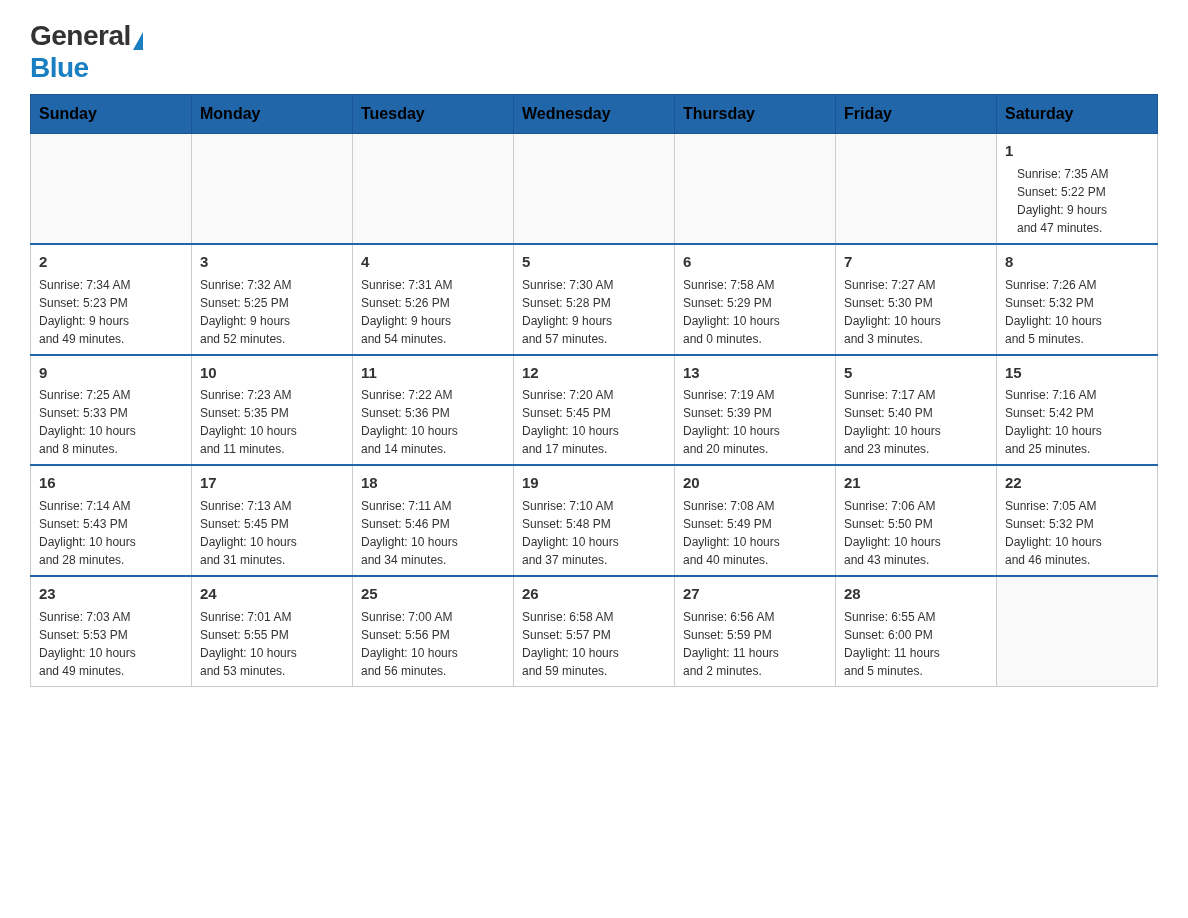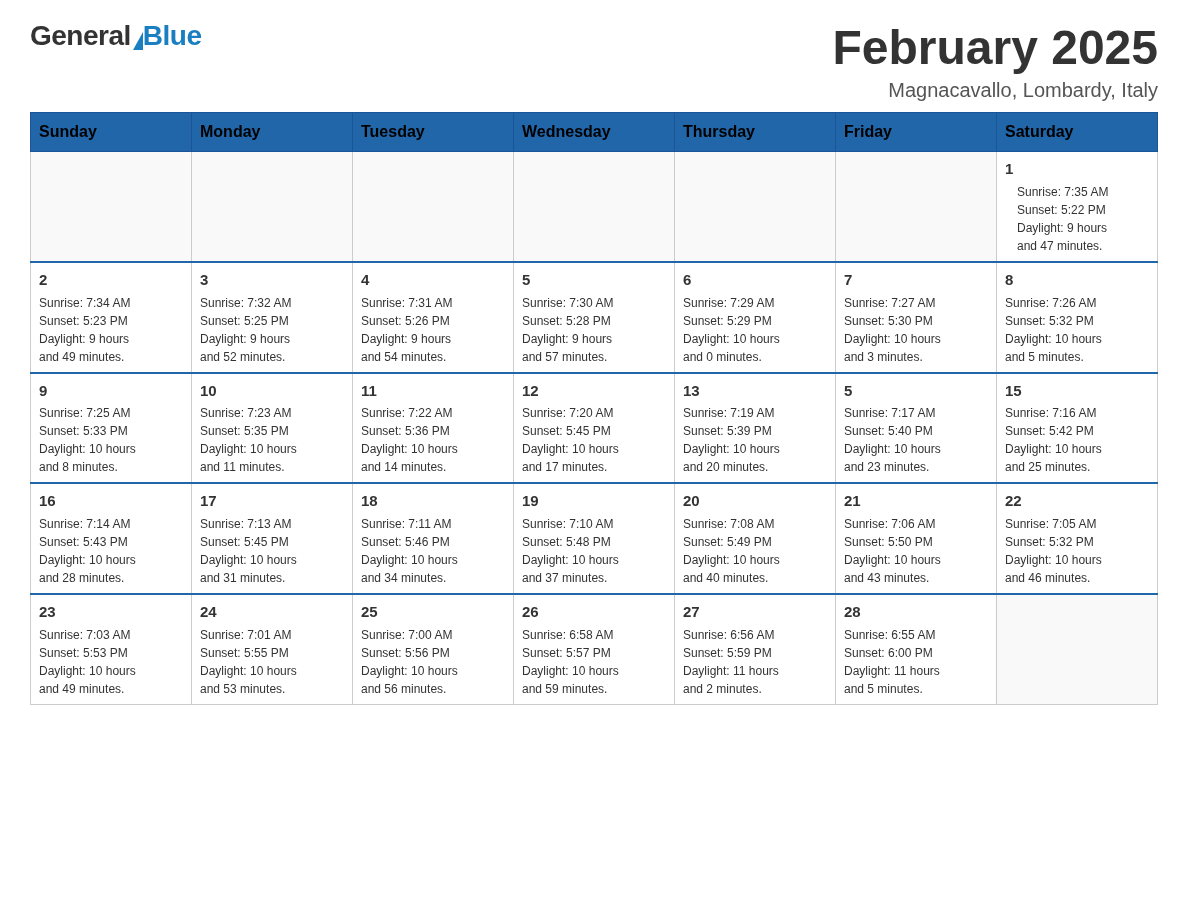--- a/index.html
+++ b/index.html
@@ -12,20 +12,21 @@
       min-height: 918px;
     }
     .header {
       display: flex;
       justify-content: space-between;
       align-items: flex-start;
       margin-bottom: 10px;
     }
     .logo {
       display: flex;
+      flex-direction: column;
       align-items: flex-start;
     }
     .logo-general {
       font-size: 28px;
       font-weight: bold;
       color: #333;
       letter-spacing: -0.5px;
     }
     .logo-blue {
       font-size: 28px;
@@ -103,24 +104,20 @@
 
 <div class="header">
   <div class="logo">
     <div>
       <span class="logo-general">General</span><span class="logo-triangle"></span>
     </div>
     <div>
       <span class="logo-blue">Blue</span>
     </div>
   </div>
-  <div class="title-block">
-    <div class="month-title">February 2025</div>
-    <div class="location">Magnacavallo, Lombardy, Italy</div>
-  </div>
 </div>
 
 <table class="calendar">
   <thead>
     <tr>
     <th>Sunday</th>
         <th>Monday</th>
         <th>Tuesday</th>
         <th>Wednesday</th>
         <th>Thursday</th>
@@ -168,21 +165,21 @@
         </td>
         <td>
           <span class="day-num">5</span>
           <div class="day-info" style="white-space: pre-line;">Sunrise: 7:30 AM
 Sunset: 5:28 PM
 Daylight: 9 hours
 and 57 minutes.</div>
         </td>
         <td>
           <span class="day-num">6</span>
-          <div class="day-info" style="white-space: pre-line;">Sunrise: 7:29 AM
+          <div class="day-info" style="white-space: pre-line;">Sunrise: 7:58 AM
 Sunset: 5:29 PM
 Daylight: 10 hours
 and 0 minutes.</div>
         </td>
         <td>
           <span class="day-num">7</span>
           <div class="day-info" style="white-space: pre-line;">Sunrise: 7:27 AM
 Sunset: 5:30 PM
 Daylight: 10 hours
 and 3 minutes.</div>

